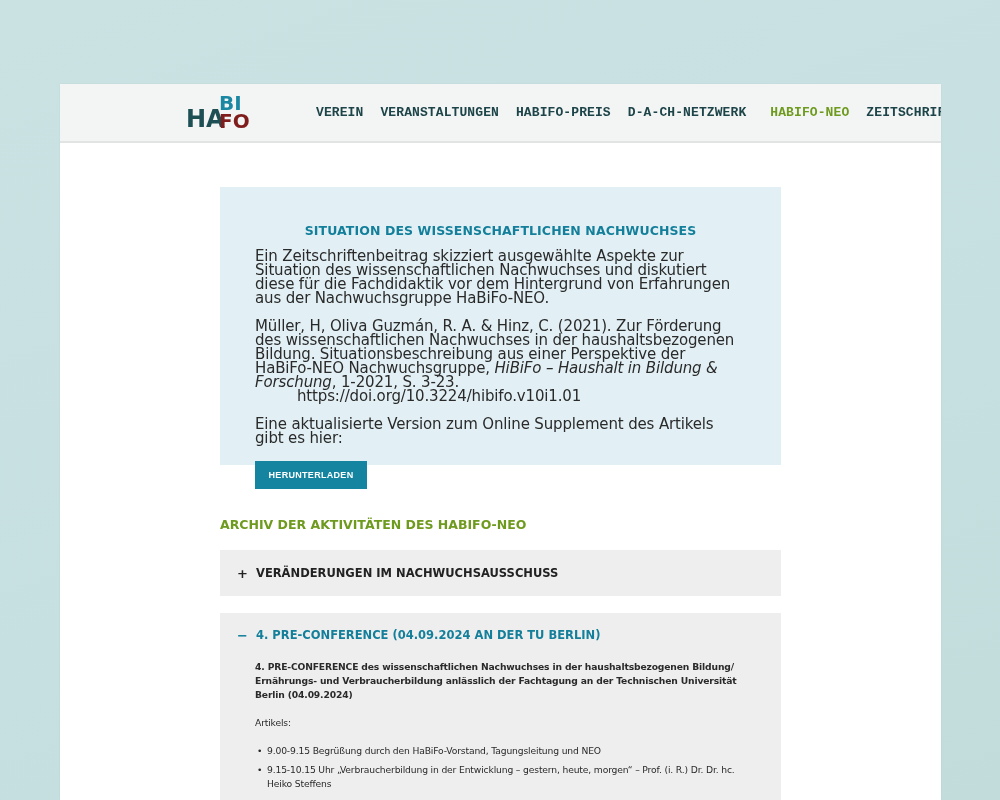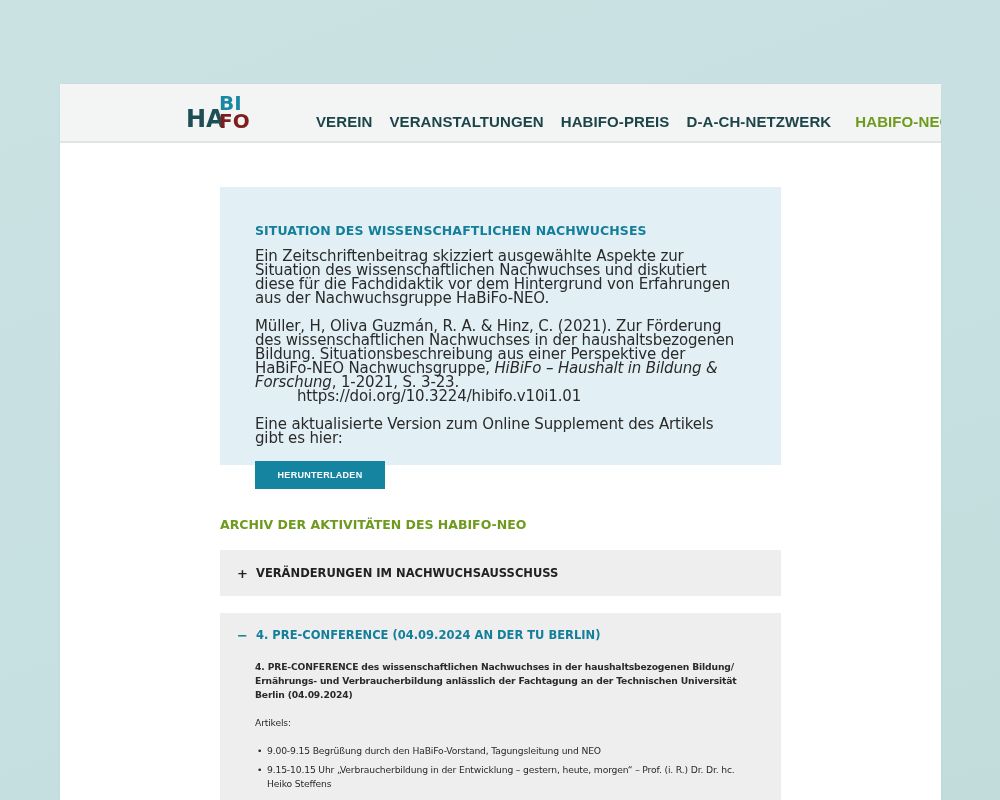--- a/index.html
+++ b/index.html
@@ -28,53 +28,53 @@
       line-height: 1;
     }
     .logo .ha { position: absolute; left: 0; top: 15px; font-size: 24px; color: #1e4f55; letter-spacing: 0px; }
     .logo .bi { position: absolute; left: 33px; top: 1px; font-size: 20px; color: #1b88a3; }
     .logo .fo { position: absolute; left: 33px; top: 19px; font-size: 20px; color: #7f1d1d; }
     .nav {
       position: absolute; left: 256px; top: 21px;
       display: flex; gap: 0;
     }
     .nav-item {
-      font-family: Liberation Sans, sans-serif;
-      font-size: 15px; font-weight: bold;
+      font-family: Liberation Mono, monospace;
+      font-size: 13px; font-weight: bold;
       color: #1d4448;
       letter-spacing: 0.1px;
       margin-right: 17px;
       white-space: nowrap;
       cursor: pointer;
-      margin-top: 8px;
     }
     .nav-item.active { color: #6e9a1e; padding-left: 7px; }
 
     .info-box {
       position: absolute; left: 160px; top: 103px;
       width: 561px; height: 278px;
       background: #e2f0f5;
       padding: 36px 35px 0 35px;
     }
     .info-title {
       font-size: 12.5px; font-weight: bold; color: #137f9a;
       letter-spacing: 0.1px; margin-bottom: 11px;
       white-space: nowrap;
+      text-align: center;
     }
     .info-text {
       font-size: 15px; line-height: 14px; color: #2a2a2a;
       letter-spacing: -0.15px;
     }
     .info-text p { margin-bottom: 14px; }
     .info-text em { font-style: italic; text-align: center; }
     .doi-link { color: #2a2a2a; cursor: pointer; padding-left: 42px; }
     .download-btn {
       display: inline-block;
       margin-top: 2px;
-      width: 130px; height: 28px;
+      width: 112px; height: 28px;
       background: #1484a0;
       color: #ffffff; font-weight: bold; font-size: 9px;
       letter-spacing: 0.3px;
       text-align: center; line-height: 28px;
       border: none; cursor: pointer;
     }
 
     .archive-title {
       position: absolute; left: 160px; top: 433px;
       font-size: 12.5px; font-weight: bold; color: #6e9a1e;

